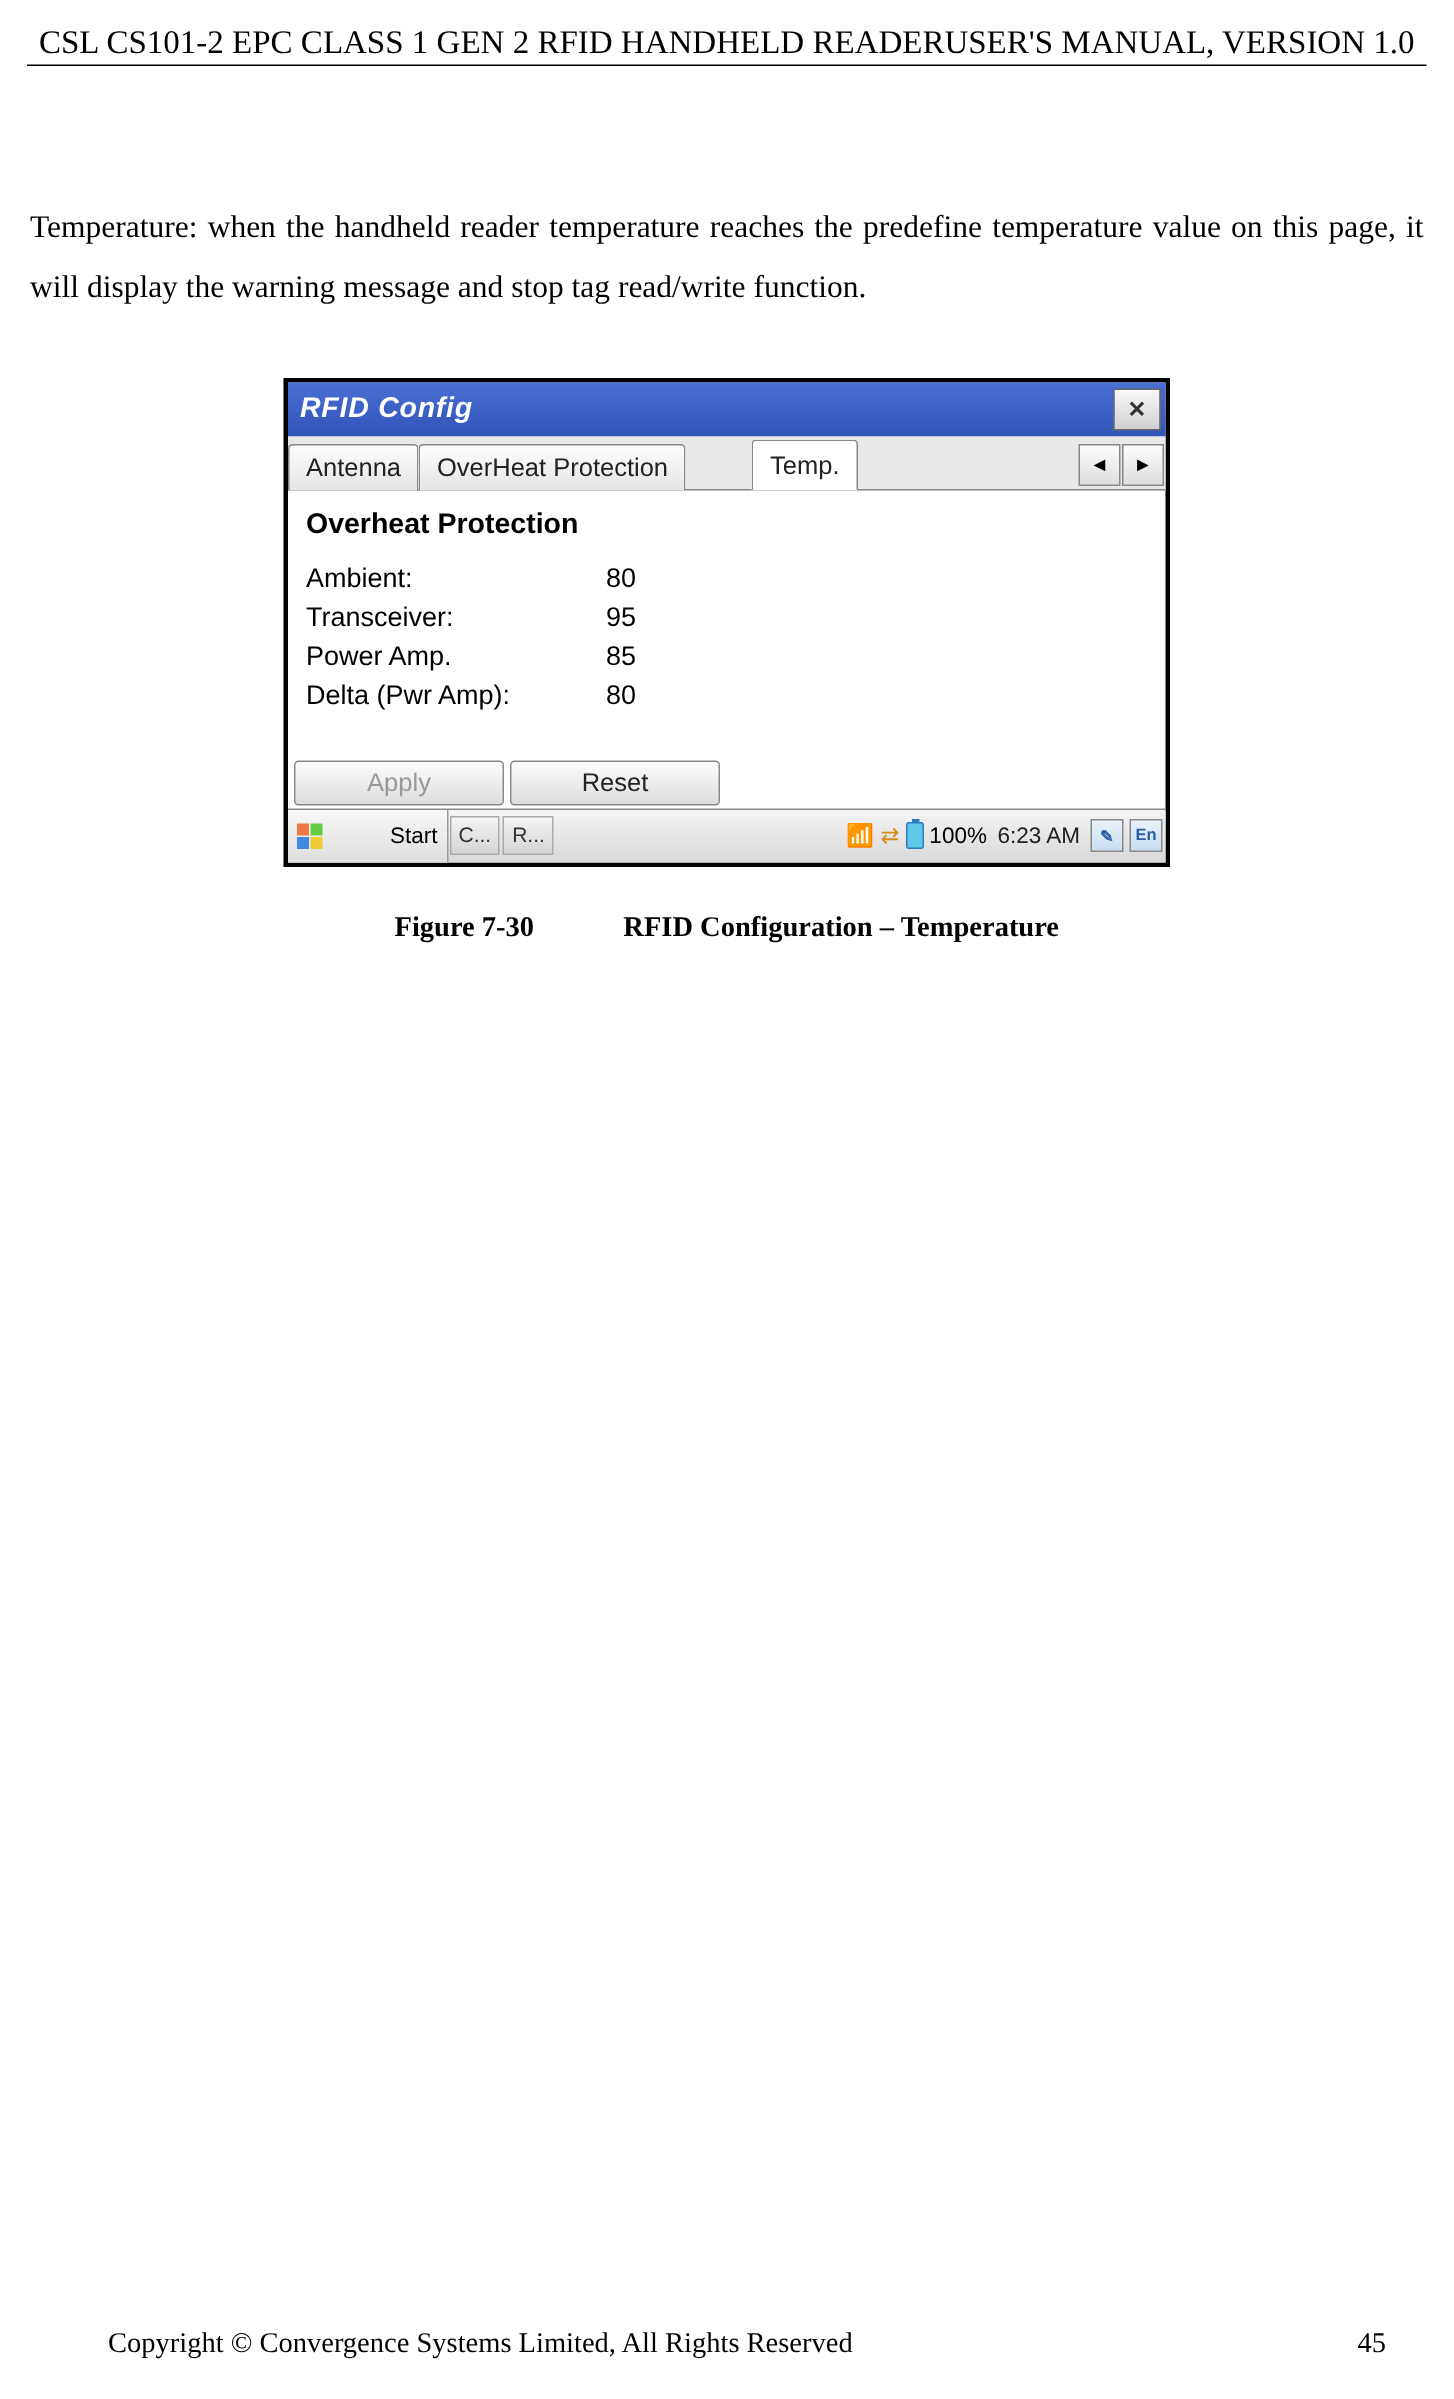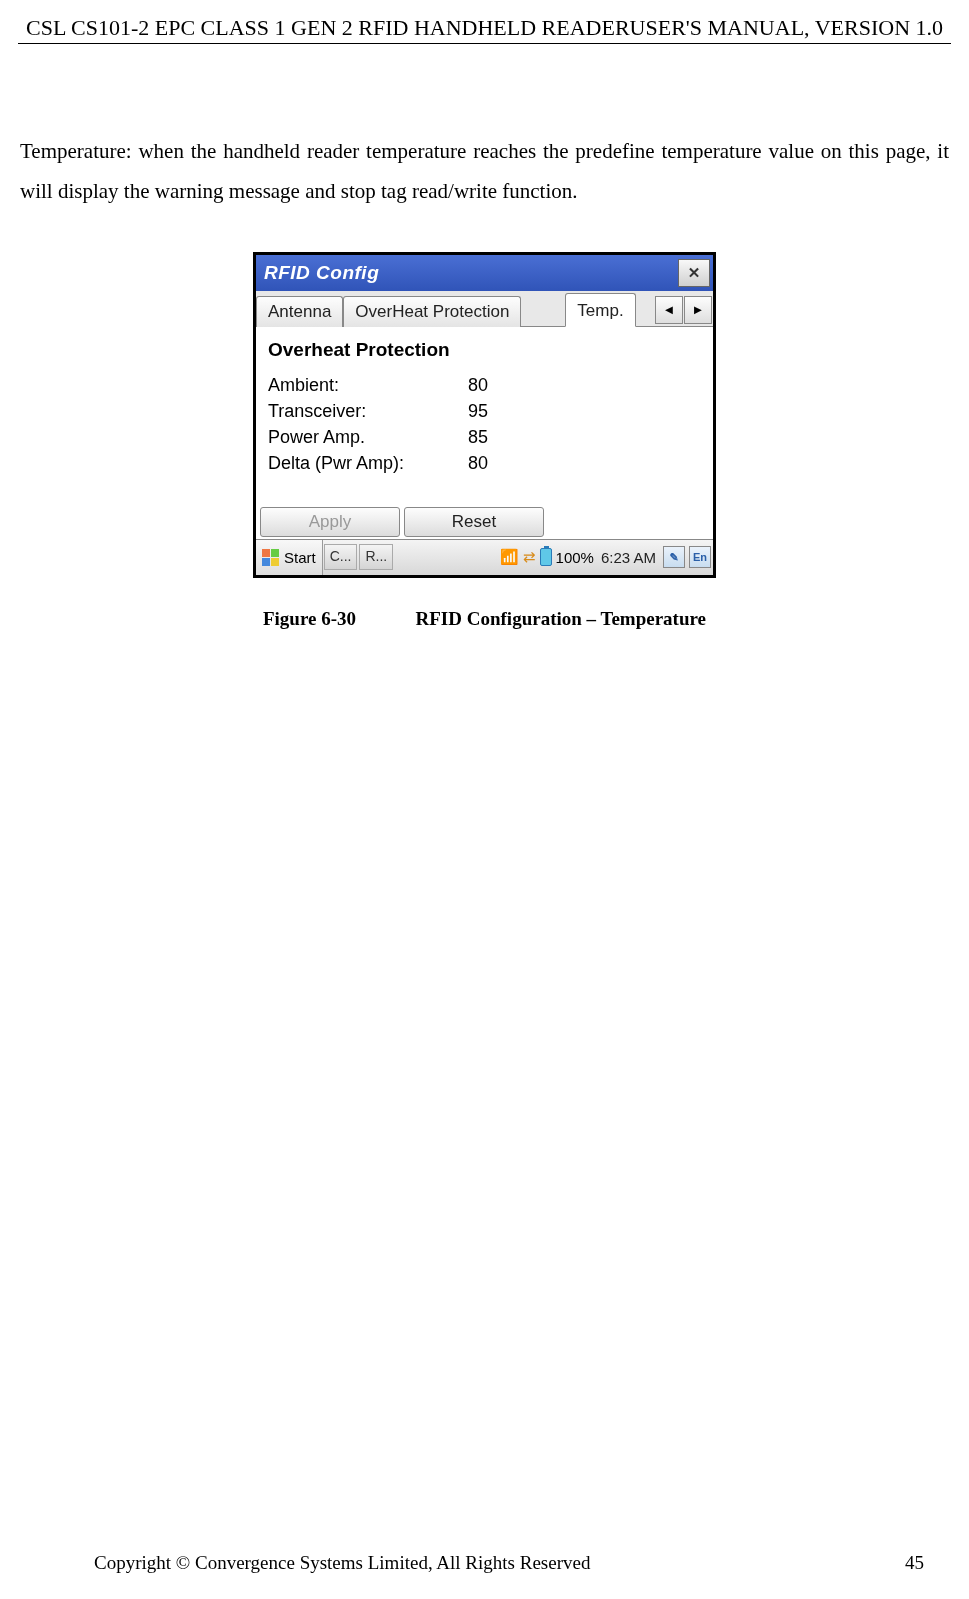--- a/index.html
+++ b/index.html
@@ -25,21 +25,21 @@
       text-align: justify;
       margin-bottom: 40px;
       padding: 0 2px;
     }
     .figwrap {
       display: flex;
       justify-content: center;
       margin-bottom: 30px;
     }
     .window {
-      width: 463px;
+      width: 591px;
       border: 3px solid #000;
       background: #fff;
       font-family: Tahoma, Arial, sans-serif;
     }
     .titlebar {
       background: linear-gradient(#4a6fd4, #3054b8);
       color: #fff;
       display: flex;
       align-items: center;
       height: 36px;
@@ -150,20 +150,21 @@
       background: linear-gradient(#f4f4f4, #d8d8d8);
       font-size: 15px;
     }
     .taskbar .start {
       display: flex;
       align-items: center;
       border-right: 1px solid #999;
       padding: 0 6px;
       height: 100%;
       background: linear-gradient(#f8f8f8, #dedede);
+      gap: 40px;
     }
     .taskbar .start .logo {
       display: grid;
       grid-template: repeat(2,8px) / repeat(2,8px);
       gap: 1px;
       margin-right: 5px;
     }
     .taskbar .start .logo span:nth-child(1){background:#e74;}
     .taskbar .start .logo span:nth-child(2){background:#6c4;}
     .taskbar .start .logo span:nth-child(3){background:#48d;}
@@ -219,21 +220,21 @@
       margin-top: 10px;
     }
     .caption .gap { display:inline-block; width:50px; }
     .ftr {
       position: absolute;
       bottom: 25px;
       left: 0;
       width: 100%;
       display: flex;
       justify-content: space-between;
-      padding: 0 45px 0 94px;
+      padding: 0 45px 0 72px;
       font-size: 19px;
       gap: 36px;
     }
   </style>
 </head>
 <body>
 
 <div class="hdr">
   <span>CSL CS101-2 EPC CLASS 1 GEN 2 RFID HANDHELD READER</span>
   <span>USER'S  MANUAL,  VERSION  1.0</span>
@@ -303,21 +304,21 @@
         <span>100%</span>
         <span class="time">6:23 AM</span>
         <span class="sq">✎</span>
         <span class="sq">En</span>
       </div>
     </div>
   </div>
 </div>
 
 <div class="caption">
-  <span>Figure 6-30</span>
+  <span>Figure 7-30</span>
   <span class="gap"></span>
   <span>RFID Configuration – Temperature</span>
 </div>
 
 <div class="ftr">
   <span>Copyright © Convergence Systems Limited, All Rights Reserved</span>
   <span>45</span>
 </div>
 
 </body></html>

